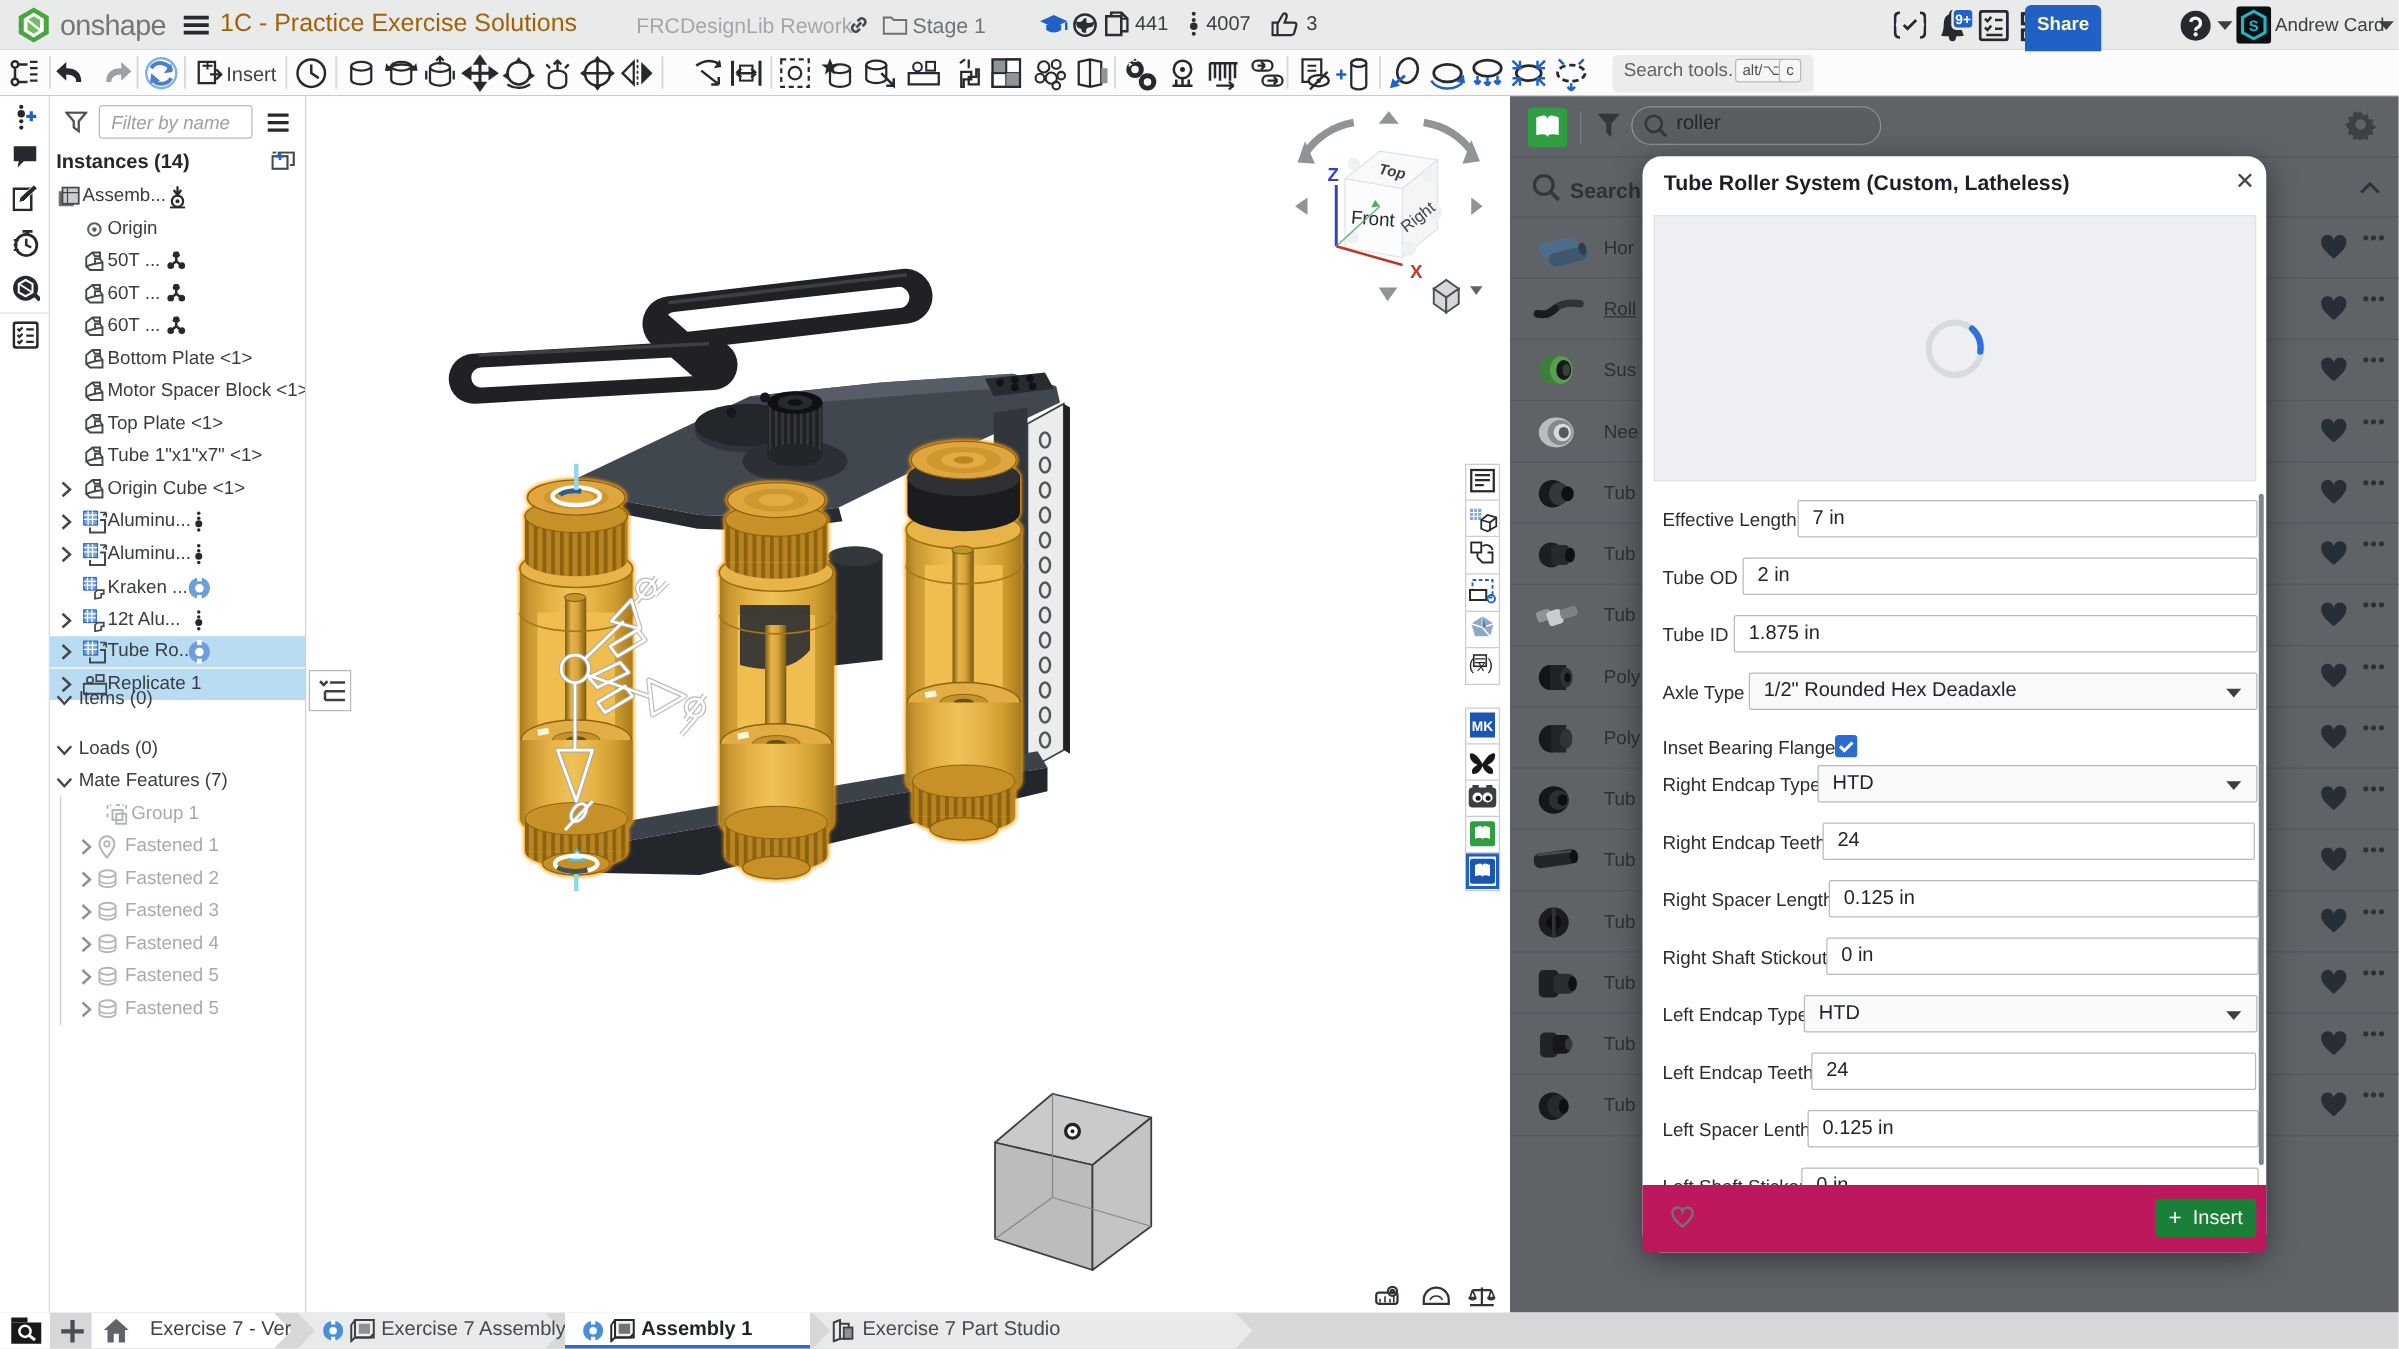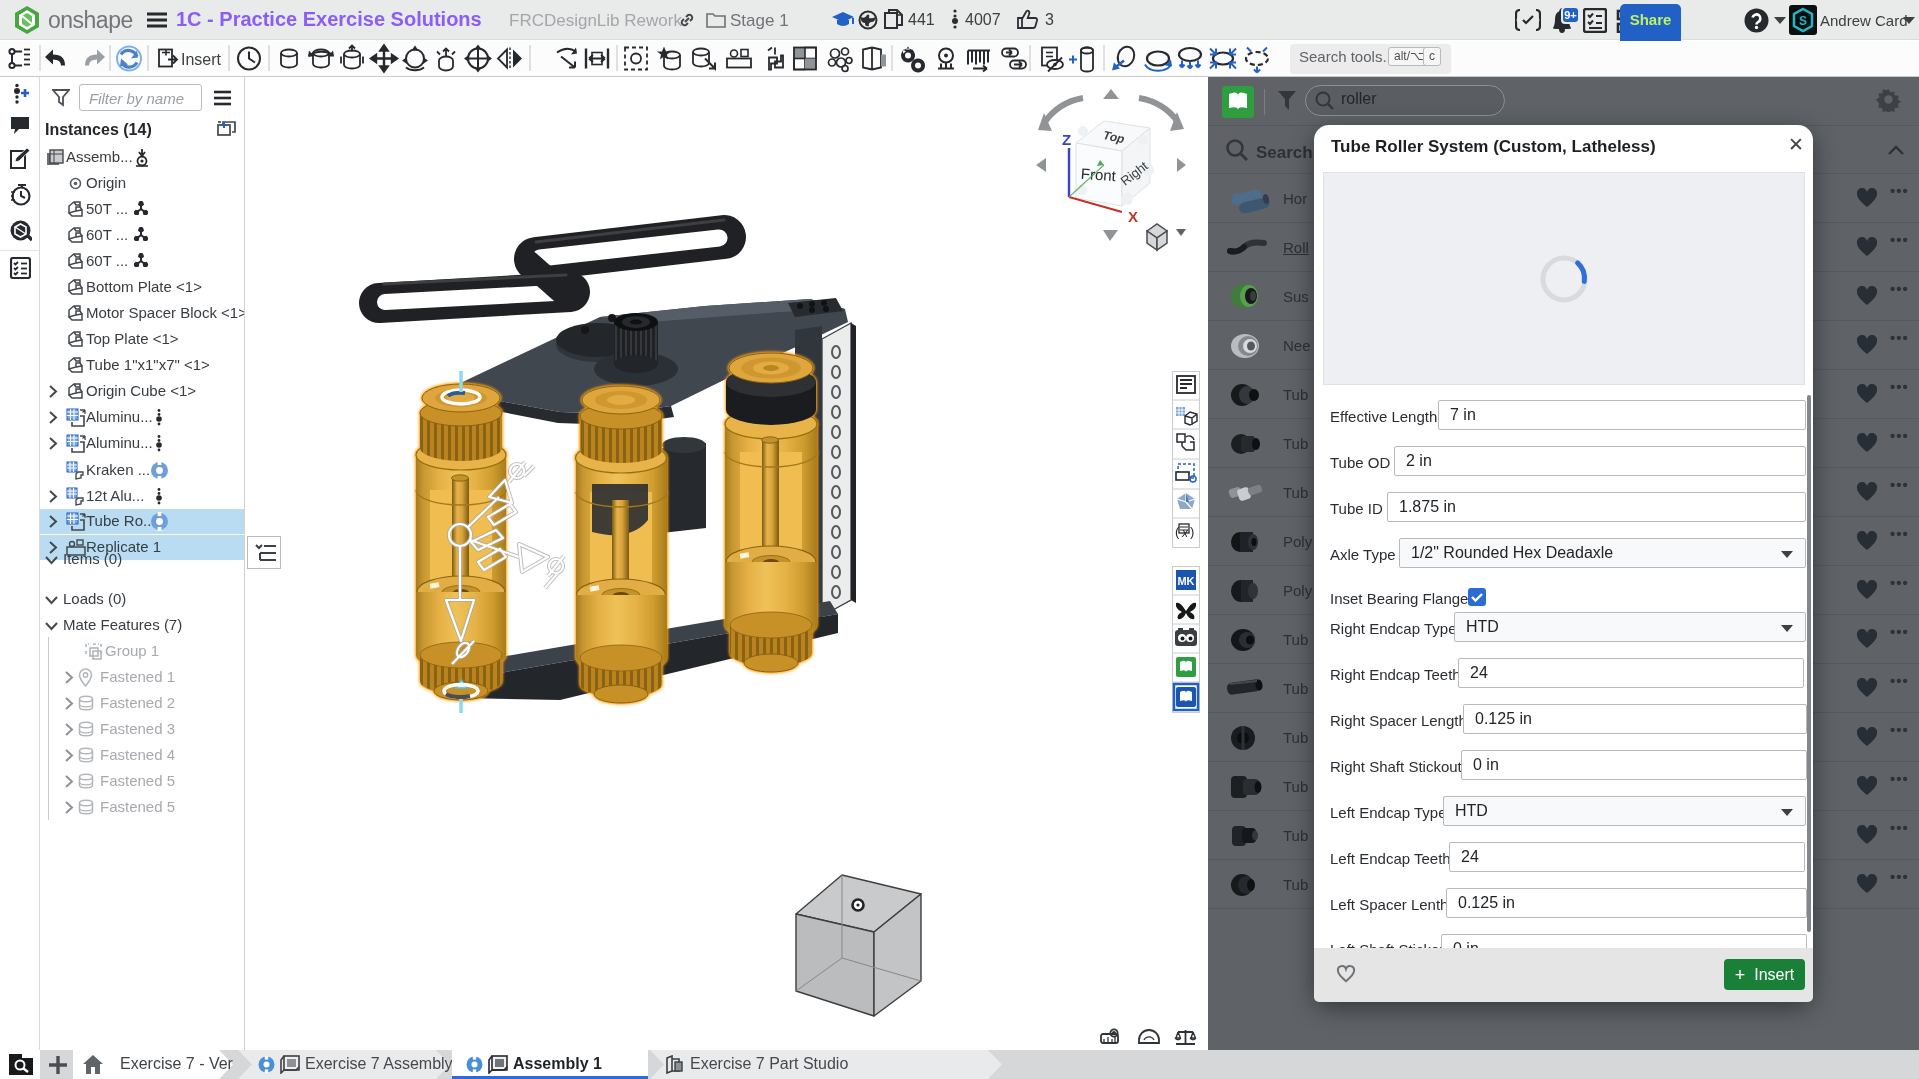--- a/index.html
+++ b/index.html
@@ -2,24 +2,24 @@
 <html><head>
 <meta charset="utf-8">
 <style>
 *{margin:0;padding:0;box-sizing:border-box}
 html,body{width:1919px;height:1079px;overflow:hidden}
 body{font-family:"Liberation Sans",sans-serif;background:#fff;position:relative;color:#24282c}
 .abs{position:absolute}
 
 #hdr{position:absolute;left:0;top:0;width:1919px;height:40px;background:#e9eaea;border-bottom:1px solid #dcdddd}
 #hdr .logo-txt{font-size:23px;color:#737679;letter-spacing:-.5px}
-#hdr .title{font-size:20px;font-weight:bold;color:#8b5cf6}
+#hdr .title{font-size:20px;font-weight:normal;color:#a16207}
 #hdr .sub{font-size:17px;color:#a3a7ab}
 #hdr .meta{font-size:16px;color:#3c4043;white-space:nowrap}
-.share-btn{position:absolute;left:1620px;top:4px;width:61px;height:44px;background:#2160c4;border-radius:5px;color:#bef264;font-size:15px;font-weight:bold;text-align:center;line-height:32px}
+.share-btn{position:absolute;left:1620px;top:4px;width:61px;height:44px;background:#2160c4;border-radius:5px;color:#fef9c3;font-size:15px;font-weight:bold;text-align:center;line-height:32px}
 
 #tbar{position:absolute;left:0;top:41px;width:1919px;height:36px;background:#fcfcfc;border-bottom:1px solid #c8cacb}
 .kbd{display:inline-block;border:1px solid #b7babd;background:#f6f6f6;border-radius:3px;font-size:12px;color:#4c5054;padding:1px 5px;line-height:15px}
 
 #lstrip{position:absolute;left:0;top:77px;width:40px;height:973px;background:#fff;border-right:1px solid #d8dadb}
 
 #lpanel{position:absolute;left:40px;top:77px;width:205px;height:973px;background:#fff;border-right:1px solid #cfd1d3;overflow:hidden}
 .trow{position:absolute;left:0;width:205px;height:25px;font-size:15px;color:#383d42;white-space:nowrap}
 .trow .nm{position:absolute;top:3px}
 .gray{color:#a6aaae}
@@ -33,21 +33,21 @@
 
 #dlg{position:absolute;left:1314px;top:125px;width:499px;height:877px;background:#fff;border-radius:15px;box-shadow:0 6px 24px rgba(0,0,0,.45);z-index:30}
 #dlg .dtitle{position:absolute;left:17px;top:12px;font-size:17px;font-weight:bold;color:#1c2024}
 #dlg .dx{position:absolute;left:474px;top:8px;font-size:19px;color:#444}
 .prev{position:absolute;left:9px;top:47px;width:482px;height:213px;background:#edeff2;border:1px solid #dfe2e4}
 .frm{position:absolute;left:0;top:260px;width:499px;height:563px;overflow:hidden}
 .flbl{position:absolute;left:16px;font-size:15px;color:#2a2e33;white-space:nowrap}
 .fin{position:absolute;height:30px;border:1px solid #b6babd;border-radius:2px;background:#fff;font-size:16px;color:#212529;line-height:28px;padding-left:11px}
 .fsel{background:#f8f9fa}
 .caret-d{position:absolute;width:0;height:0;border-left:6px solid transparent;border-right:6px solid transparent;border-top:7px solid #3c4043}
-.dfoot{position:absolute;left:0;top:823px;width:499px;height:54px;background:#e5e5e5;border-radius:0 0 5px 5px}
+.dfoot{position:absolute;left:0;top:823px;width:499px;height:54px;background:#be185d;border-radius:0 0 5px 5px}
 .insbtn{position:absolute;left:410px;top:11px;width:81px;height:31px;background:#1a8038;border-radius:4px;color:#fff;font-size:16px;text-align:center;line-height:31px}
 
 #bbar{position:absolute;left:0;top:1050px;width:1919px;height:45px;background:#d5d7d8}
 .tab{position:absolute;top:0;height:29px;font-size:16px;color:#44494e}
 </style>
 </head>
 <body>
 
 <div id="hdr">
  <svg class="abs" style="left:13px;top:5px" width="28" height="30" viewBox="0 0 28 30">

